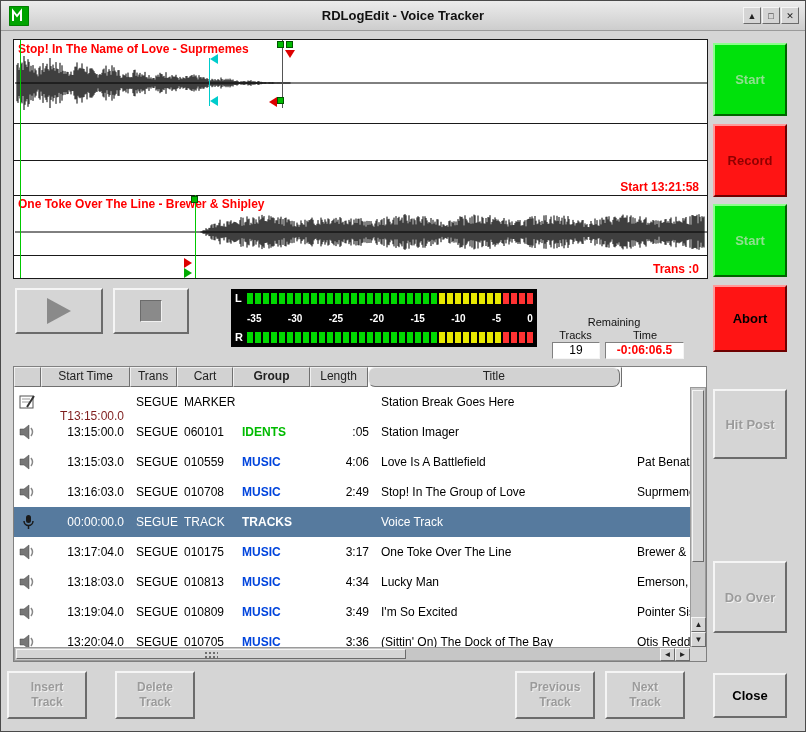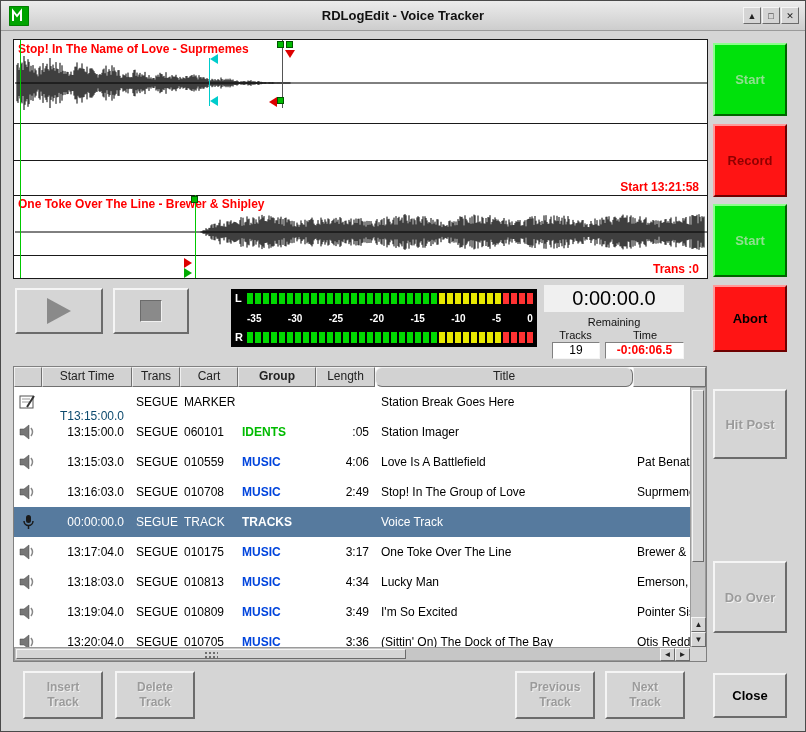--- a/index.html
+++ b/index.html
@@ -50,21 +50,21 @@
     border-left:24px solid #8a8a8a;}
   .stop-sq{width:22px;height:22px;background:#8a8a8a;border:1px solid;border-color:#6b6b6b #f0f0f0 #f0f0f0 #6b6b6b;}
 
   .sb0{left:712px;top:42px;width:74px;height:73px;}
   .sb1{left:712px;top:123px;width:74px;height:73px;}
   .sb2{left:712px;top:203px;width:74px;height:73px;}
   .sb3{left:712px;top:284px;width:74px;height:67px;}
   .sb4{left:712px;top:388px;width:74px;height:70px;}
   .sb5{left:712px;top:560px;width:74px;height:72px;}
 
-  .insertb{left:22px;top:670px;width:80px;height:48px;}
+  .insertb{left:6px;top:670px;width:80px;height:48px;}
   .deleteb{left:114px;top:670px;width:80px;height:48px;}
   .prevb{left:514px;top:670px;width:80px;height:48px;}
   .nextb{left:604px;top:670px;width:80px;height:48px;}
   .closeb{left:712px;top:672px;width:74px;height:45px;font-size:13px;}
 
   
   .meter{position:absolute;left:230px;top:288px;width:306px;height:58px;background:#000;
     padding:3px 4px;display:flex;flex-direction:column;justify-content:space-between;}
   .mrow{display:flex;align-items:center;height:13px;}
   .ch{width:12px;color:#fff;font-weight:bold;font-size:11px;line-height:13px;}
@@ -80,21 +80,21 @@
   .tracks-lab{left:547px;top:328px;width:55px;}
   .time-lab{left:606px;top:328px;width:76px;}
   .valbox{position:absolute;height:17px;background:#fff;border:1px solid;
     border-color:#808080 #f5f5f5 #f5f5f5 #808080;font-size:12px;text-align:center;line-height:15px;}
   .tracks-val{left:551px;top:341px;width:48px;color:#000;}
   .time-val{left:604px;top:341px;width:79px;color:#ff0000;font-weight:bold;}
 
   
   .logtable{position:absolute;left:12px;top:365px;width:694px;height:296px;
     background:#fff;border:1px solid #808080;}
-  .thead{position:absolute;left:0;top:0;width:692px;height:20px;display:flex;}
+  .thead{position:absolute;left:0;top:0;width:608px;height:20px;display:flex;}
   .th{background:#d2d2d2;border:1px solid;border-color:#f0f0f0 #707070 #707070 #f0f0f0;
     font-size:12px;color:#222;text-align:center;line-height:17px;overflow:hidden;white-space:nowrap;}
   .tbody{position:absolute;left:0;top:20px;width:676px;height:260px;overflow:hidden;background:#fff;}
   .trow{display:flex;height:30px;align-items:center;font-size:12px;color:#000;background:#fff;}
   .trow.selected{background:#567a9e;color:#fff;}
   .cell{overflow:hidden;white-space:nowrap;}
   .c-icon{width:28px;display:flex;align-items:center;justify-content:center;}
   .c-start{width:90px;text-align:right;padding-right:8px;}
   .c-trans{width:48px;padding-left:4px;}
   .c-cart{width:58px;padding-left:4px;}
@@ -275,21 +275,20 @@
           <span class="seg" style="background: rgb(232, 232, 0);"></span>
           <span class="seg" style="background: rgb(232, 232, 0);"></span>
           <span class="seg" style="background: rgb(255, 50, 50);"></span>
           <span class="seg" style="background: rgb(255, 50, 50);"></span>
           <span class="seg" style="background: rgb(255, 50, 50);"></span>
           <span class="seg" style="background: rgb(255, 50, 50);"></span>
         </div>
     </div>
   </div>
 
-  <div class="elapsed">0:00:00.0</div>
   <div class="lab remaining">Remaining</div>
   <div class="lab tracks-lab">Tracks</div>
   <div class="lab time-lab">Time</div>
   <div class="valbox tracks-val">19</div>
   <div class="valbox time-val">-0:06:06.5</div>
 
   <div class="btn sb0 btn-green" style="background: rgb(0, 225, 11); color: rgb(143, 224, 143);">Start</div>
   <div class="btn sb1 btn-red" style="background: rgb(255, 20, 20); color: rgb(143, 0, 0);">Record</div>
   <div class="btn sb2 btn-green" style="background: rgb(0, 225, 11); color: rgb(143, 224, 143);">Start</div>
   <div class="btn sb3 btn-red" style="background: rgb(255, 20, 20); color: rgb(0, 0, 0);">Abort</div>
@@ -311,21 +310,21 @@
         <div class="trow">
     <span class="cell c-icon">
       <svg class="row-icon" width="18" height="16">
         <rect x="1" y="2" width="13" height="12" fill="#ffffff" stroke="#555"></rect>
         <line x1="3" y1="5" x2="11" y2="5" stroke="#999"></line>
         <line x1="3" y1="8" x2="11" y2="8" stroke="#999"></line>
         <line x1="15" y1="2" x2="8" y2="13" stroke="#333" stroke-width="2"></line>
       </svg>
 
     </span>
-    <span class="cell c-start" style="color: #0c4a6e; margin-top: 28px;">T13:15:00.0</span>
+    <span class="cell c-start" style="color: #7f1d1d; margin-top: 28px;">T13:15:00.0</span>
     <span class="cell c-trans">SEGUE</span>
     <span class="cell c-cart">MARKER</span>
     <span class="cell c-group"></span>
     <span class="cell c-length"></span>
     <span class="cell c-title">Station Break Goes Here</span>
     <span class="cell c-artist"></span>
   </div>
         <div class="trow">
     <span class="cell c-icon">
 

